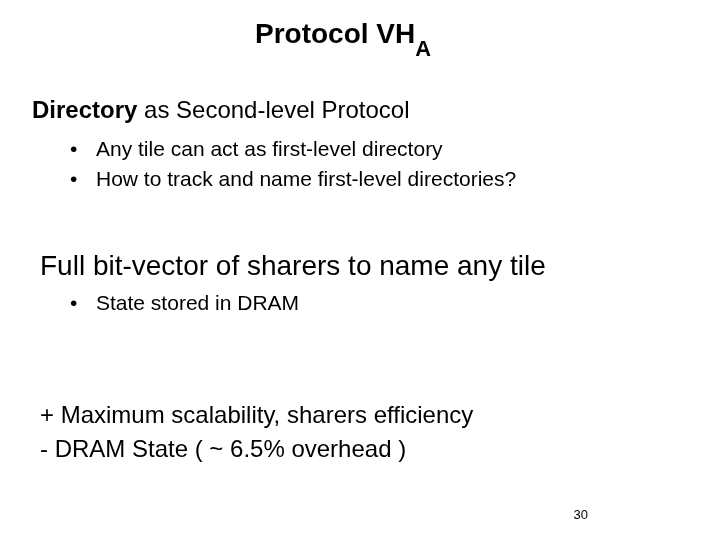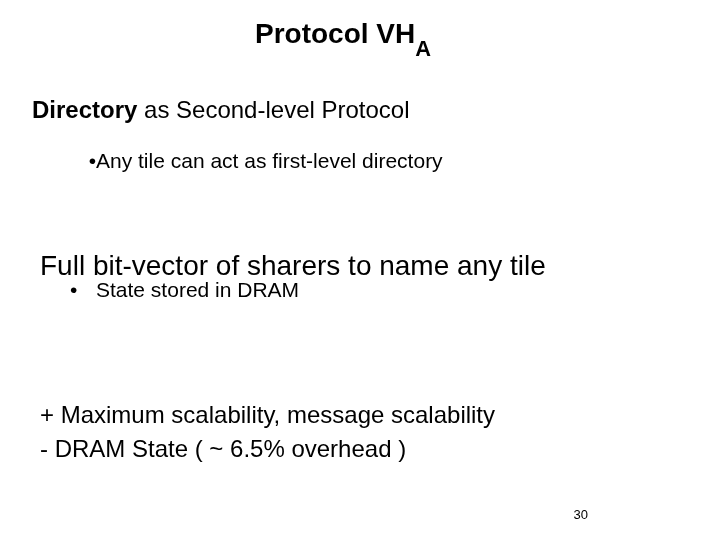--- a/index.html
+++ b/index.html
@@ -36,44 +36,43 @@
   }
   .section1 {
     position: absolute;
     top: 96px;
     left: 32px;
     font-size: 24px;
   }
   .section1 .bold { font-weight: bold; }
   .bullets1 {
     position: absolute;
-    top: 146px;
+    top: 134px;
     left: 70px;
     font-size: 21px;
     line-height: 1.45;
-    text-align: right;
   }
   .bullets1 li, .bullets2 li {
     list-style: none;
   }
   .bullets1 li::before, .bullets2 li::before {
     content: "•";
     display: inline-block;
     width: 26px;
   }
   ul { margin: 0; padding: 0; }
   .section2 {
     position: absolute;
     top: 250px;
     left: 40px;
     font-size: 28px;
   }
   .bullets2 {
     position: absolute;
-    top: 275px;
+    top: 288px;
     left: 70px;
     font-size: 21px;
     line-height: 1.45;
   }
   .pluslist {
     position: absolute;
     top: 398px;
     left: 40px;
     font-size: 24px;
     line-height: 1.4;
@@ -92,29 +91,30 @@
 
   <div class="title">
     <span>Protocol VH</span><span class="sub">A</span>
   </div>
 
   <div class="section1">
     <span class="bold">Directory</span><span> as Second-level Protocol</span>
   </div>
   <ul class="bullets1">
     <li>Any tile can act as first-level directory</li>
+    <li>How to track and name first-level directories?</li>
   </ul>
 
   <div class="section2">
     <span>Full bit-vector of sharers to name any tile</span>
   </div>
   <ul class="bullets2">
     <li>State stored in DRAM</li>
   </ul>
 
   <div class="pluslist">
-    <div>+ Maximum scalability, message scalability</div>
+    <div>+ Maximum scalability, sharers efficiency</div>
     <div>-  DRAM State ( ~ 6.5% overhead )</div>
   </div>
 
   <div class="pagenum">30</div>
 
 </div>
 
 </body></html>

